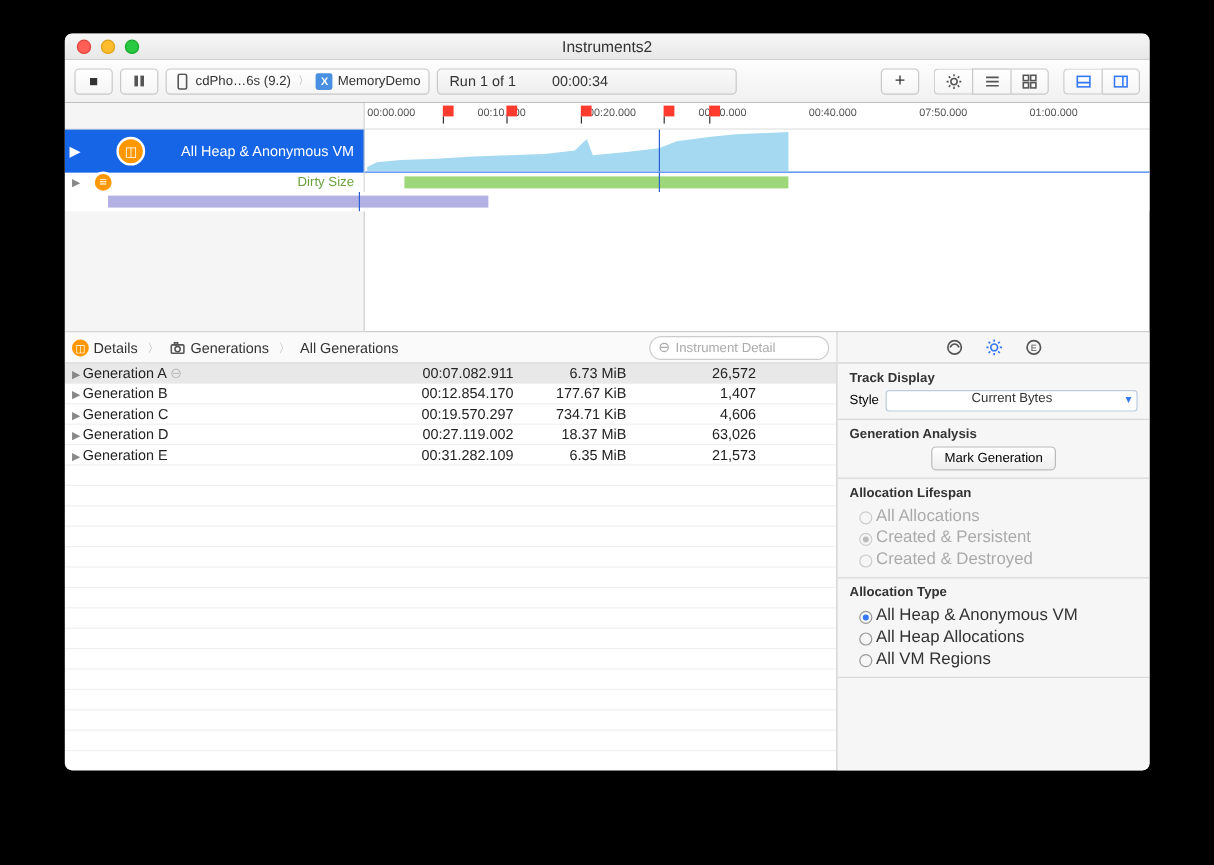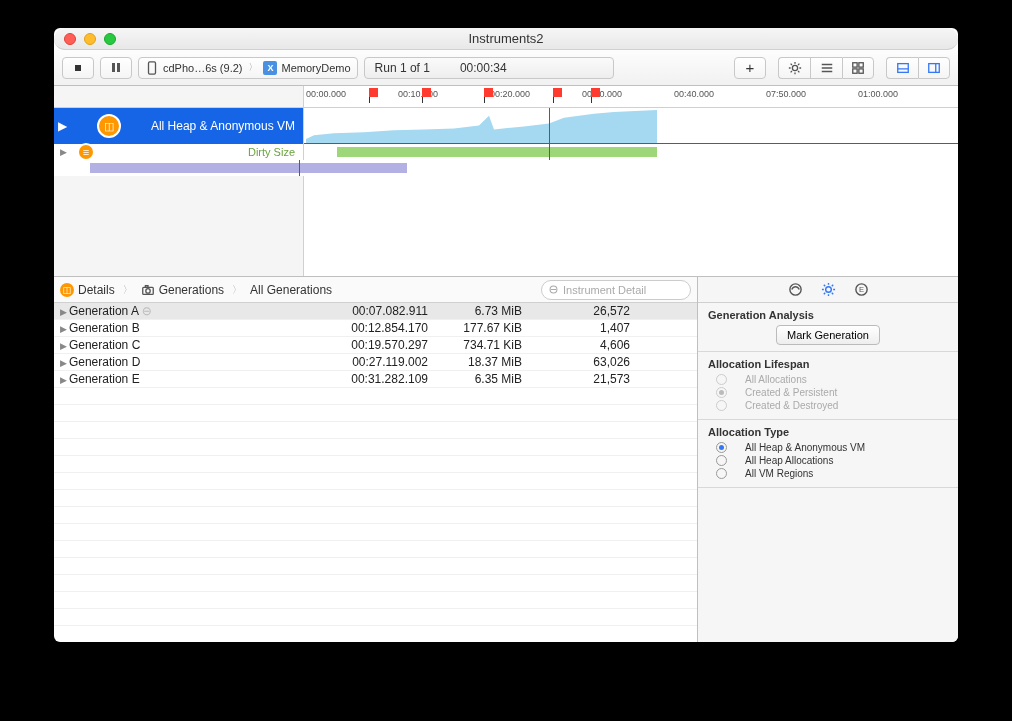--- a/index.html
+++ b/index.html
@@ -1,18 +1,18 @@
 <!DOCTYPE html>
 <html><head>
 <meta charset="utf-8">
 <style>
 * { box-sizing: border-box; margin: 0; padding: 0; font-family: -apple-system, "Helvetica Neue", Arial, sans-serif; }
 body { background: #000; width: 1012px; height: 721px; position: relative; }
 .window { position: absolute; left: 54px; top: 28px; width: 904px; height: 614px; background: #fff; border-radius: 6px; box-shadow: 0 10px 40px rgba(0,0,0,0.5); overflow: hidden; display: flex; flex-direction: column; }
-.titlebar { height: 22px; background: linear-gradient(#f6f6f6, #e8e8e8); display: flex; align-items: center; position: relative; border-bottom: 1px solid #d0d0d0; border-radius: 11px; }
+.titlebar { height: 22px; background: linear-gradient(#f6f6f6, #e8e8e8); display: flex; align-items: center; position: relative; border-bottom: 1px solid #d0d0d0; }
 .traffic { display: flex; gap: 8px; margin-left: 10px; }
 .tl { width: 12px; height: 12px; border-radius: 50%; }
 .tl.red { background: #ff5f57; border: 0.5px solid #e24238; }
 .tl.yellow { background: #ffbd2e; border: 0.5px solid #e1a116; }
 .tl.green { background: #28c940; border: 0.5px solid #18a92c; }
 .titlebar-title { position: absolute; left: 0; right: 0; text-align: center; font-size: 13px; color: #333; }
 .toolbar { height: 36px; background: linear-gradient(#fdfdfd, #f1f1f1); border-bottom: 1px solid #bfbfbf; display: flex; align-items: center; padding: 0 8px; gap: 6px; }
 .tb-btn { height: 22px; min-width: 32px; border: 1px solid #c8c8c8; border-radius: 4px; background: linear-gradient(#fff,#f5f5f5); display: flex; align-items: center; justify-content: center; font-size: 11px; color: #333; }
 .tb-pill { height: 22px; border: 1px solid #c8c8c8; border-radius: 4px; background: linear-gradient(#fff,#f5f5f5); display: flex; align-items: center; padding: 0 6px; gap: 4px; font-size: 11px; color: #333; }
 .tb-pill .chev { color: #999; font-size: 9px; margin: 0 2px; }
@@ -63,21 +63,21 @@
 .disc-sm { color: #888; font-size: 9px; margin-right: 2px; }
 .detail-right { width: 260px; background: #f6f6f6; display: flex; flex-direction: column; font-size: 12px; overflow: hidden; }
 .right-tabs { height: 26px; border-bottom: 1px solid #d0d0d0; display: flex; align-items: center; justify-content: center; gap: 18px; }
 .right-tabs svg { width: 15px; height: 15px; }
 .panel { padding: 6px 10px; border-bottom: 1px solid #d8d8d8; }
 .panel h4 { font-size: 11px; font-weight: bold; color: #333; margin-bottom: 4px; }
 .sel-row { display: flex; align-items: center; gap: 6px; font-size: 11px; }
 .sel-row select, .sel-row .dropdown { flex: 1; height: 18px; border: 1px solid #bcd; border-radius: 3px; background: #fff; font-size: 11px; text-align: center; color:#333; position:relative; }
 .dropdown::after { content:'▾'; position:absolute; right:4px; top:1px; color:#3478f6; font-size:10px; }
 .btn-sm { height: 20px; padding: 0 10px; border: 1px solid #bbb; border-radius: 4px; background: linear-gradient(#fff,#eee); font-size: 11px; display:inline-flex; align-items:center; }
-.radio-row, .check-row { display: flex; align-items: flex-start; gap: 18px; font-size: 10px; color: #333; margin: 2px 0 2px 8px; }
+.radio-row, .check-row { display: flex; align-items: flex-end; gap: 3px; font-size: 14px; color: #333; margin: 2px 0 2px 8px; }
 .radio-row.disabled, .check-row.disabled { color: #aaa; }
 .radio { width: 11px; height: 11px; border: 1px solid #999; border-radius: 50%; display: inline-flex; align-items:center; justify-content:center; }
 .radio.on::after { content:''; width:5px; height:5px; border-radius:50%; background:#3478f6; }
 .radio.dis { border-color:#ccc; }
 .radio.dis.on::after { background:#bbb; }
 .check { width: 11px; height: 11px; border: 1px solid #ccc; border-radius: 2px; background:#fff; }
 .sq { width:6px; height:6px; background:#333; }
 .pause { display:flex; gap:2px; }
 .pause span { width:3px; height:9px; background:#555; }
 .icn { width:14px; height:14px; stroke:#555; fill:none; stroke-width:1.5; }
@@ -327,20 +327,27 @@
         <svg class="icn blue" viewBox="0 0 16 16">
             <circle cx="8" cy="8" r="3"></circle>
             <path d="M8 1v2M8 13v2M1 8h2M13 8h2M3 3l1.5 1.5M11.5 11.5L13 13M3 13l1.5-1.5M11.5 4.5L13 3"></path>
           </svg>
         <svg class="icn" viewBox="0 0 16 16">
             <circle cx="8" cy="8" r="6"></circle>
             <text x="8" y="11" font-size="8" text-anchor="middle" fill="#555" stroke="none">E</text>
           </svg>
       </div>
 
+      <div class="panel">
+        <h4>Track Display</h4>
+        <div class="sel-row">
+          <span>Style</span>
+          <div class="dropdown"><span>Current Bytes</span></div>
+        </div>
+      </div>
 
       <div class="panel">
         <h4>Generation Analysis</h4>
         <div style="text-align:center;margin-top:2px;text-decoration:underline;">
           <span class="btn-sm">Mark Generation</span>
         </div>
       </div>
 
       <div class="panel">
         <h4>Allocation Lifespan</h4>

